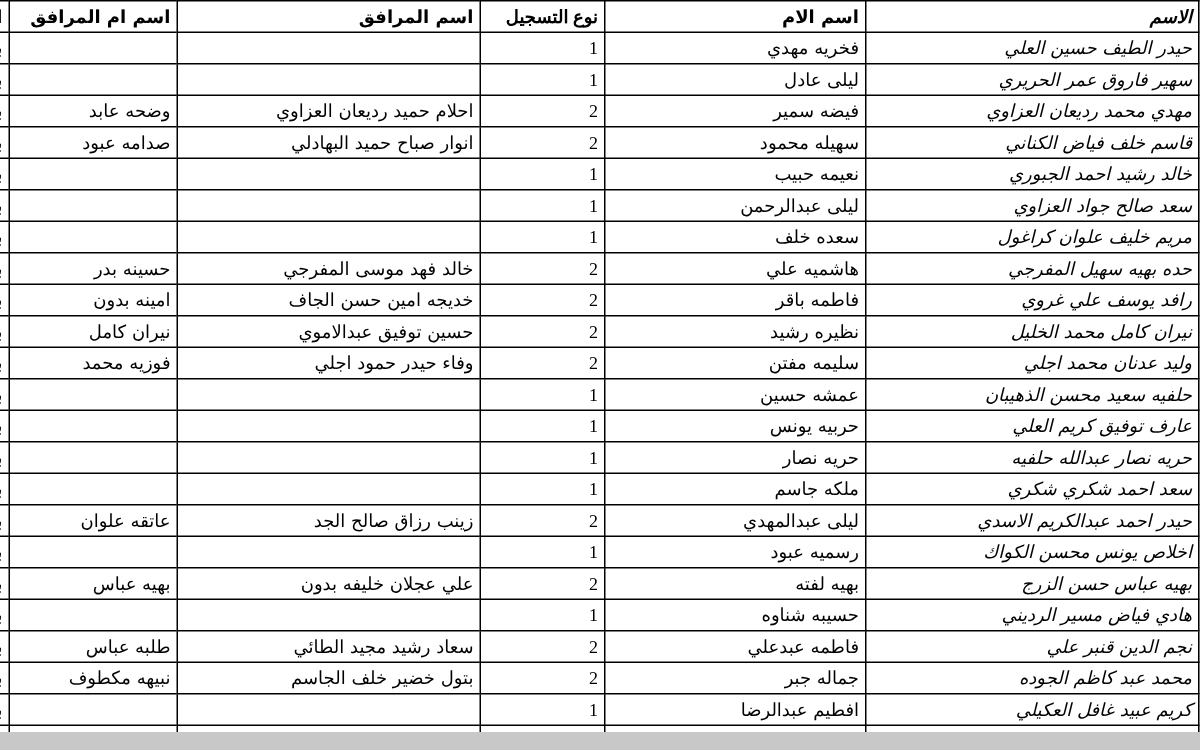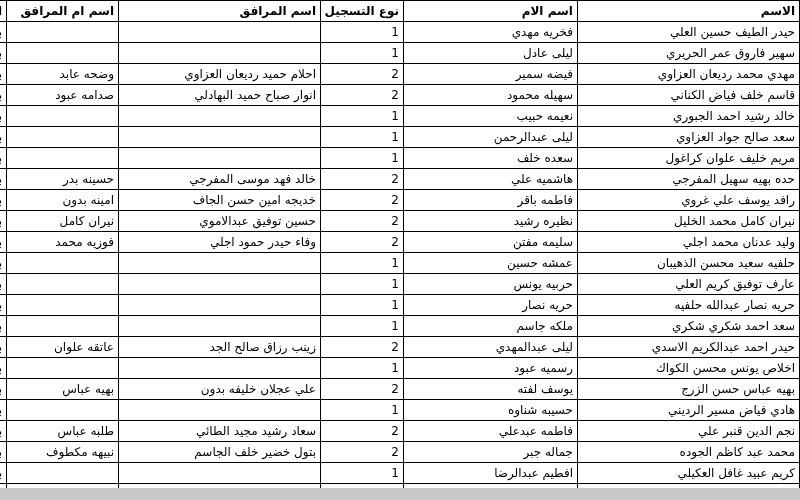--- a/index.html
+++ b/index.html
@@ -30,23 +30,23 @@
     line-height: 20px;
     text-align: right;
     vertical-align: middle;
     white-space: nowrap;
     overflow: hidden;
     color: #000000;
     font-weight: normal;
   }
   th.cell { font-weight: bold; }
   
-  .col-name { width: 215px; }
+  .col-name { width: 215px; font-style: italic; }
   .col-mother_name { width: 167px; }
-  .col-registration_type { width: 76px; }
+  .col-registration_type { width: 76px; font-family: Liberation Serif, serif; }
   .col-companion_name { width: 195px; }
   .col-companion_mother_name { width: 105px; }
   .col-office { width: 42px; }
   
   tr.partial-row td {
     height: 4px;
     line-height: 4px;
     border-bottom: none;
     padding: 0;
   }
@@ -204,21 +204,21 @@
         <tr>
           <td class="cell col-name">اخلاص يونس محسن الكواك</td>
           <td class="cell col-mother_name">رسميه عبود</td>
           <td class="cell col-registration_type">1</td>
           <td class="cell col-companion_name"></td>
           <td class="cell col-companion_mother_name"></td>
           <td class="cell col-office">بغداد</td>
         </tr>
         <tr>
           <td class="cell col-name">بهيه عباس حسن الزرج</td>
-          <td class="cell col-mother_name">يوسف لفته</td>
+          <td class="cell col-mother_name">بهيه لفته</td>
           <td class="cell col-registration_type">2</td>
           <td class="cell col-companion_name">علي عجلان خليفه بدون</td>
           <td class="cell col-companion_mother_name">بهيه عباس</td>
           <td class="cell col-office">بغداد</td>
         </tr>
         <tr>
           <td class="cell col-name">هادي فياض مسير الرديني</td>
           <td class="cell col-mother_name">حسيبه شناوه</td>
           <td class="cell col-registration_type">1</td>
           <td class="cell col-companion_name"></td>

